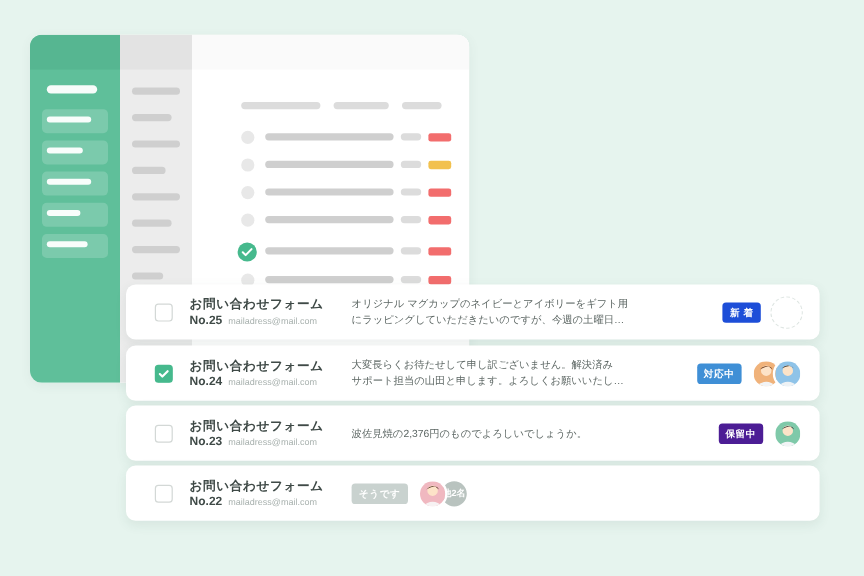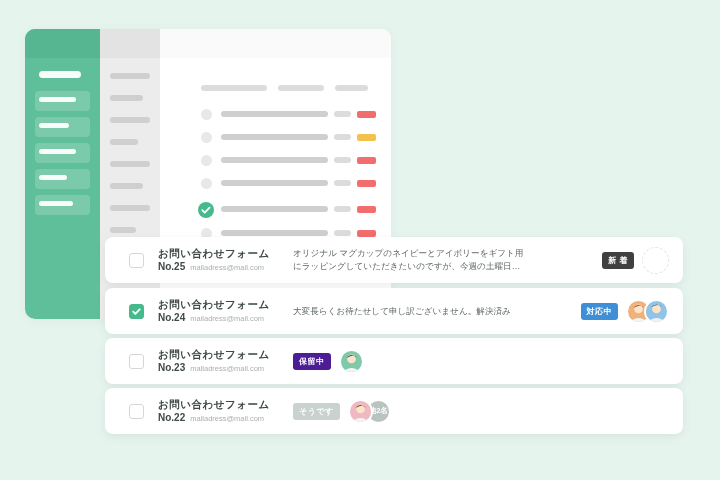--- a/index.html
+++ b/index.html
@@ -171,21 +171,21 @@
   .badge {
     flex: 0 0 auto;
     font-size: 8px;
     font-weight: bold;
     padding: 3px 6px;
     border-radius: 3px;
     margin-right: 8px;
     letter-spacing: .5px;
     white-space: nowrap;
   }
-  .badge-new    { background: #404040; color: #fff; }
+  .badge-new    { background: #1d4ed8; color: #fff; }
   .badge-active { background: #3f8fd6; color: #fff; }
   .badge-hold   { background: #4c1d95; color: #fff; }
   .badge-done   { background: #c9d2cf; color: #fff; }
 
   .avatars {
     flex: 0 0 auto;
     display: flex; align-items: center;
     margin-right: 14px;
   }
   .av {
@@ -324,20 +324,21 @@
     </div>
     <div class="form-col">
       <div class="form-title">お問い合わせフォーム</div>
       <div class="form-sub">
         <span class="form-no">No.24</span>
         <span class="form-mail">mailadress@mail.com</span>
       </div>
     </div>
     <div class="snippet">
       <span class="ln">大変長らくお待たせして申し訳ございません。解決済み</span>
+      <span class="ln">サポート担当の山田と申します。よろしくお願いいたし…</span>
     </div>
     <div class="badge badge-active">対応中</div>
     <div class="avatars">
       <div class="av">
         <svg viewBox="0 0 24 24">
             <rect width="24" height="24" fill="#f0b27a"></rect>
             <circle cx="12" cy="9" r="5" fill="#fde3c8"></circle>
             <path d="M2 24 q10 -9 20 0 z" fill="#f2f4f6"></path>
             <path d="M6 8 q6 -7 12 0 q-2 -6 -12 0z" fill="#7a4a2a"></path>
           </svg>
@@ -355,20 +356,23 @@
 
   <div class="card" id="card-2">
     <div class="chk"></div>
     <div class="form-col">
       <div class="form-title">お問い合わせフォーム</div>
       <div class="form-sub">
         <span class="form-no">No.23</span>
         <span class="form-mail">mailadress@mail.com</span>
       </div>
     </div>
+    <div class="snippet">
+      <span class="ln">波佐見焼の2,376円のものでよろしいでしょうか。</span>
+    </div>
     <div class="badge badge-hold">保留中</div>
     <div class="avatars">
       <div class="av">
         <svg viewBox="0 0 24 24">
             <rect width="24" height="24" fill="#7fc9a9"></rect>
             <circle cx="12" cy="9" r="5" fill="#fde3c8"></circle>
             <path d="M2 24 q10 -9 20 0 z" fill="#f2f4f6"></path>
             <path d="M6 8 q6 -7 12 0 q-2 -6 -12 0z" fill="#3b3b3b"></path>
           </svg>
       </div>

